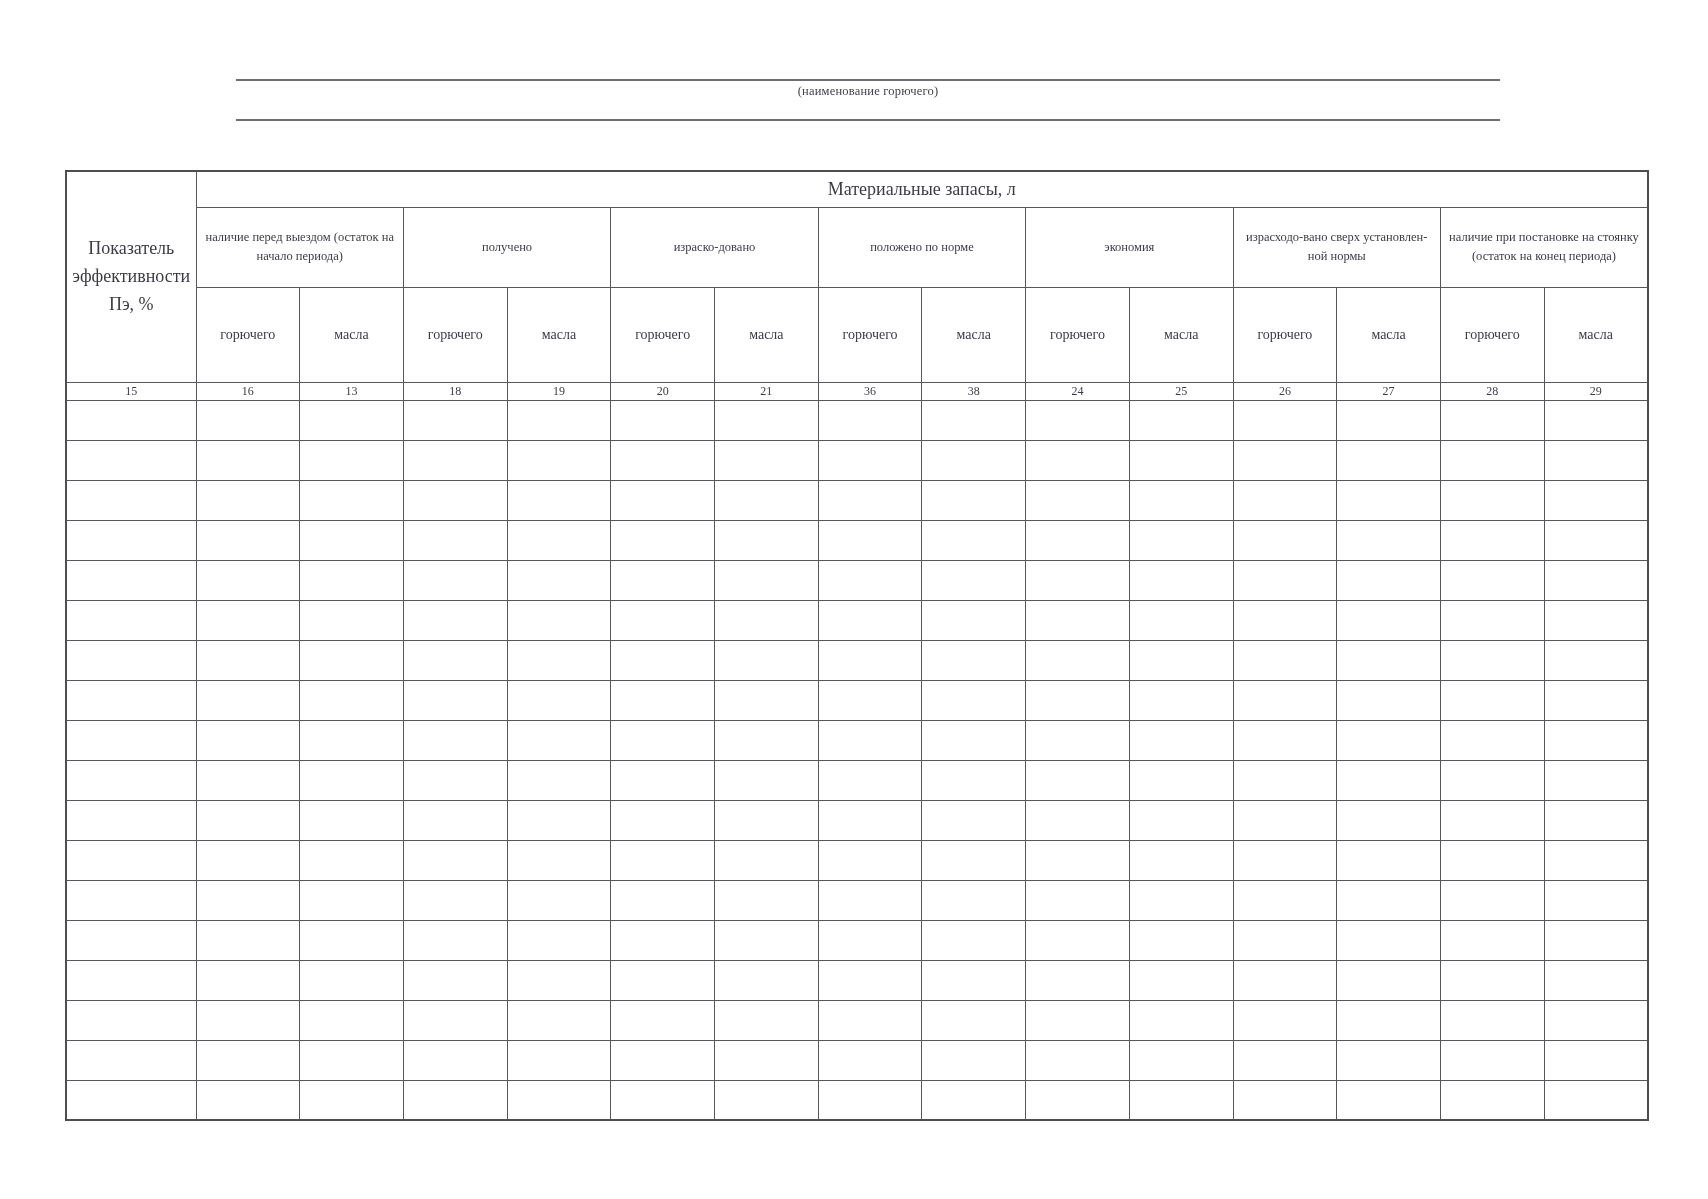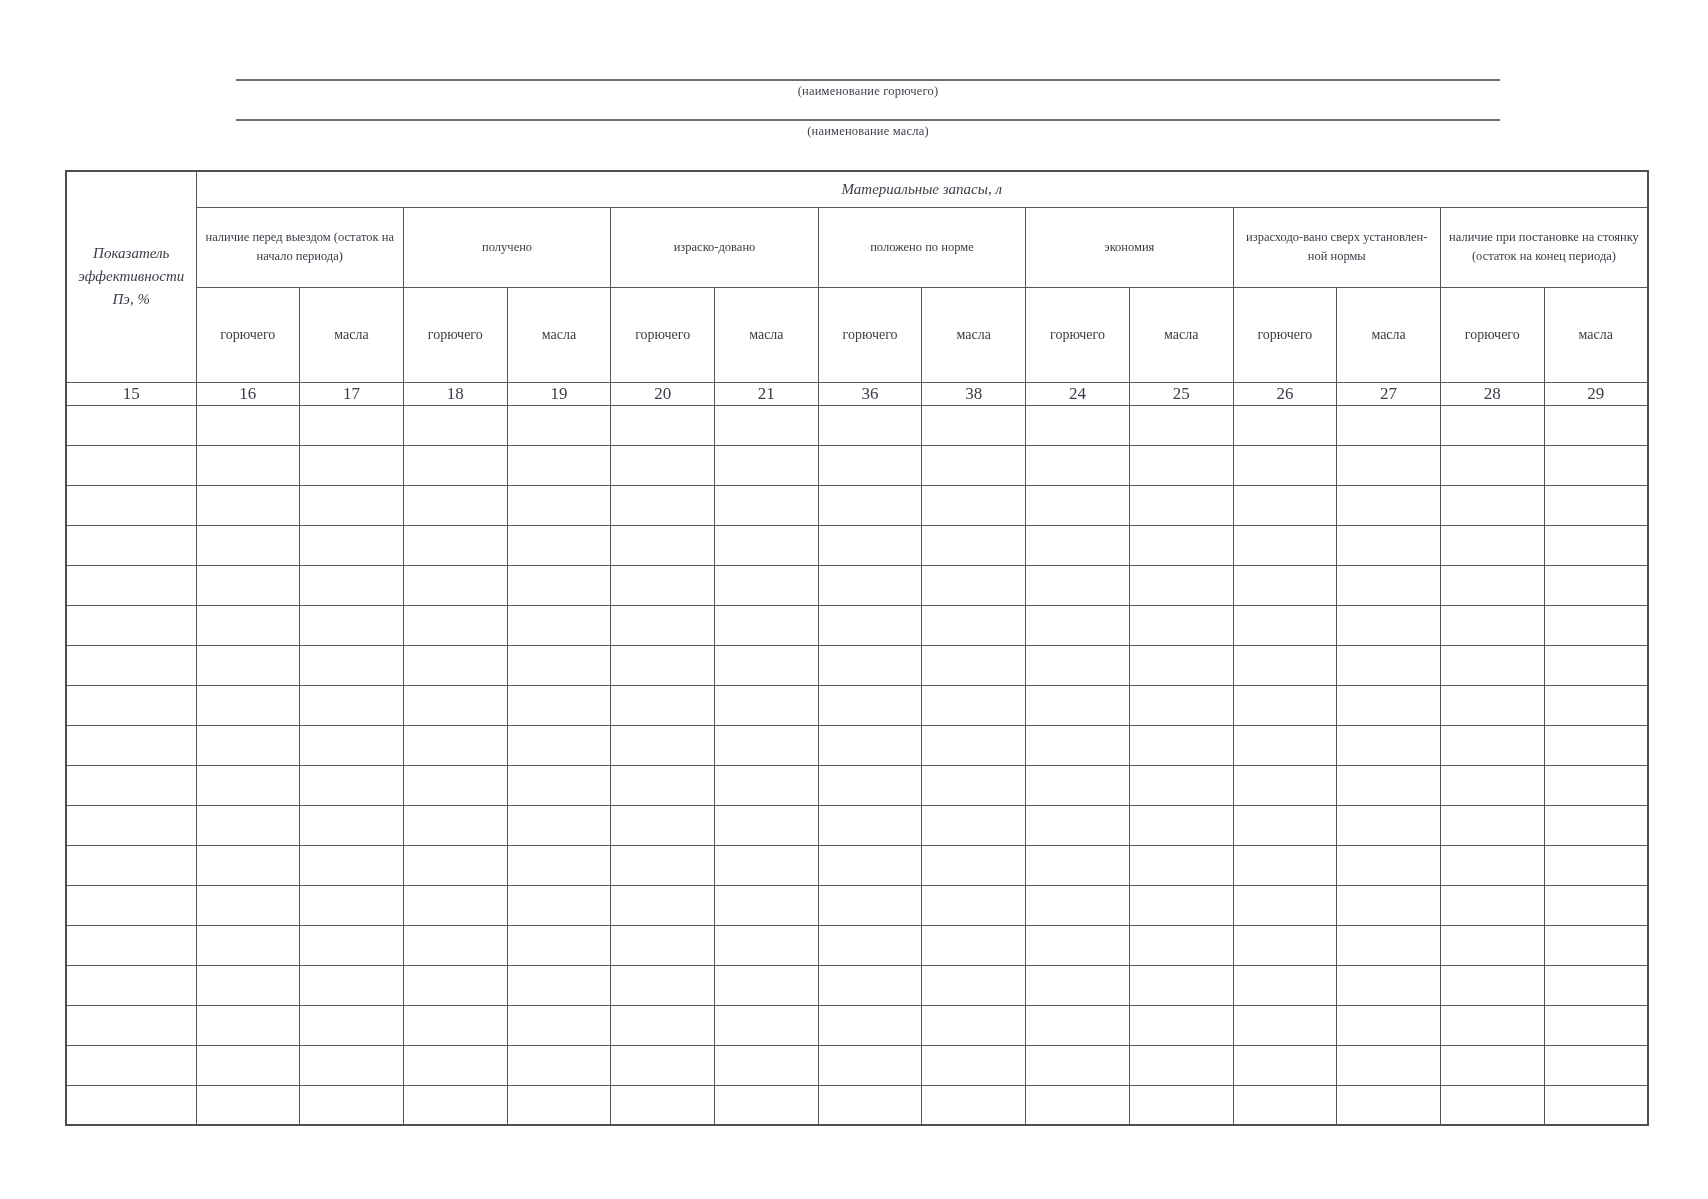--- a/index.html
+++ b/index.html
@@ -18,44 +18,43 @@
     position:absolute; left:65px; top:170px; width:1584px;
     border-collapse:collapse; table-layout:fixed;
     border:2px solid #4e4e52;
   }
   table.form td {
     border:1px solid #57575c; text-align:center; vertical-align:middle;
     padding:1px 4px; box-sizing:border-box; overflow:hidden;
     color:#3c3c49;
   }
   col.c0 { width:130px; }
-  .r-title td  { height:36px; font-size:15px;font-style:italic; }
+  .r-title td  { height:36px; font-size:18px; }
   .r-groups td { height:80px; font-size:12.5px; line-height:1.5; }
   .r-sub td    { height:95px; font-size:14px; }
-  .r-num td    { height:18px; font-size:17px; padding:0;
+  .r-num td    { height:18px; font-size:12px; padding:0;
                  border-top:2px solid #4e4e52; border-bottom:2px solid #4e4e52; }
   .eff-header  { font-size:12.5px; line-height:1.55; }
   tr.body-row td { height:40px; }
 
   
   .watermark {
     position:absolute; left:741px; top:1015px; z-index:5;
     font-family:"DejaVu Sans", sans-serif; font-weight:bold;
     font-size:26px; letter-spacing:1px; opacity:0.9; white-space:nowrap;
   }
 </style>
 </head>
 <body>
 
 <div class="page">
 
   <div class="hline" style="top:79px"></div>
   <div class="hcap" style="top:84px">(наименование горючего)</div>
   <div class="hline" style="top:119px"></div>
-  <div class="hcap" style="top:124px">(наименование масла)</div>
 
   <table class="form">
     <colgroup>
       <col class="c0">
       <col>
         <col>
         <col>
         <col>
         <col>
         <col>
@@ -94,21 +93,21 @@
         <td>горючего</td>
         <td>масла</td>
         <td>горючего</td>
         <td>масла</td>
         <td>горючего</td>
         <td>масла</td>
       </tr>
       <tr class="r-num">
         <td>15</td>
         <td>16</td>
-        <td>17</td>
+        <td>13</td>
         <td>18</td>
         <td>19</td>
         <td>20</td>
         <td>21</td>
         <td>36</td>
         <td>38</td>
         <td>24</td>
         <td>25</td>
         <td>26</td>
         <td>27</td>

